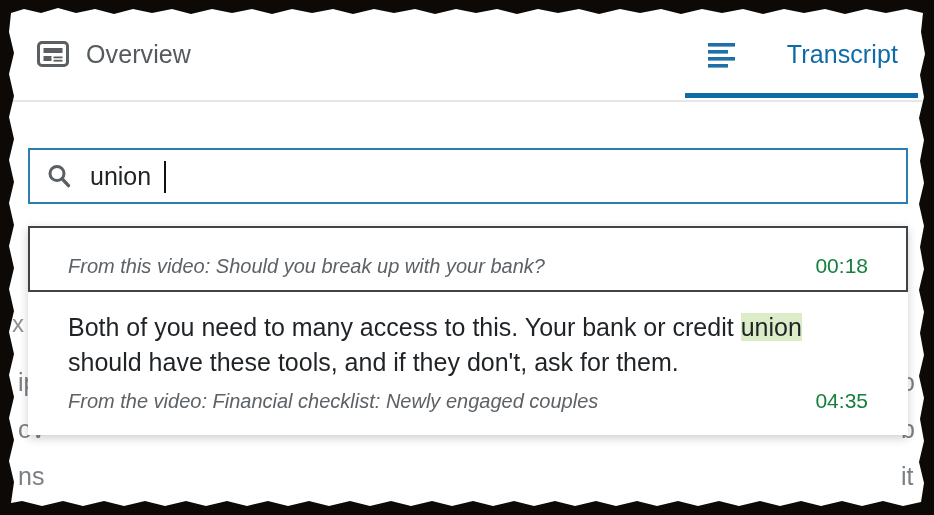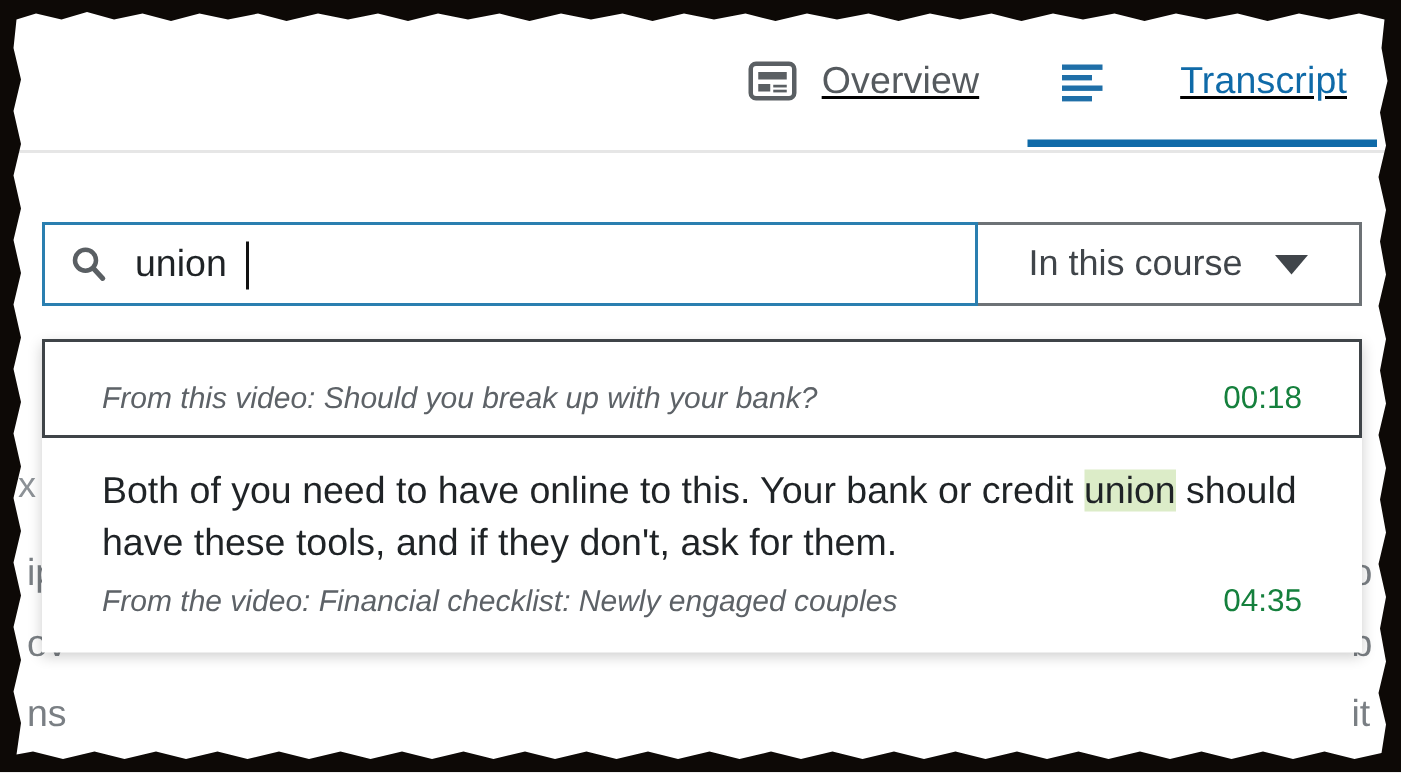--- a/index.html
+++ b/index.html
@@ -44,22 +44,21 @@
   
   #tabbar {
     position: absolute;
     left: 0;
     top: 0;
     width: 914px;
     height: 90px;
     border-bottom: 2px solid #e6e6e6;
     display: flex;
     align-items: flex-start;
-    justify-content: flex-end;
-    text-decoration: underline;
+    justify-content: space-between;
   }
   .tab {
     display: flex;
     align-items: center;
     height: 88px;
     padding: 0 26px;
     box-sizing: border-box;
     cursor: pointer;
     position: relative;
   }
@@ -255,38 +254,34 @@
         <span id="search-icon">
           <svg viewBox="0 0 26 26" width="26" height="26" aria-hidden="true">
             <circle cx="11" cy="10.5" r="7" fill="none" stroke="#5a5f63" stroke-width="3"></circle>
             <line x1="16.2" y1="15.8" x2="22.5" y2="22.6" stroke="#5a5f63" stroke-width="3.4" stroke-linecap="round"></line>
           </svg>
         </span>
         <input id="search-input" type="text" value="union" style="">
         <span id="caret"></span>
       </div>
 
-      <div id="scope-select">
-        <span id="scope-label">In this course</span>
-        <span class="chev"></span>
-      </div>
 
     </div>
 
     <div id="results">
 
       <div class="result focused">
         <div class="rmeta">
           <span class="rsource">From this video: Should you break up with your bank?</span>
           <span class="rtime">00:18</span>
         </div>
       </div>
 
       <div class="result">
-        <p class="rtext"><span>Both of you need to have online to this. Your bank or credit </span><span class="hl">union</span><span> should have these tools, and if they don't, ask for them.</span></p>
+        <p class="rtext"><span>Both of you need to many access to this. Your bank or credit </span><span class="hl">union</span><span> should have these tools, and if they don't, ask for them.</span></p>
         <div class="rmeta">
           <span class="rsource">From the video: Financial checklist: Newly engaged couples</span>
           <span class="rtime">04:35</span>
         </div>
       </div>
 
     </div>
 
   </div>
 

